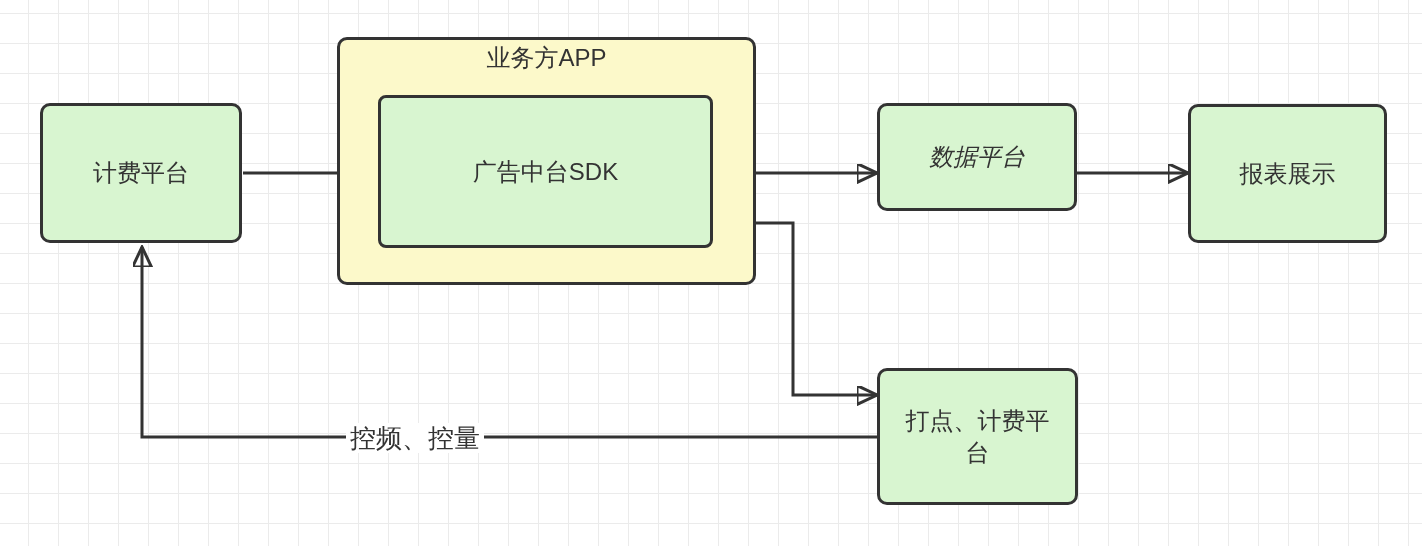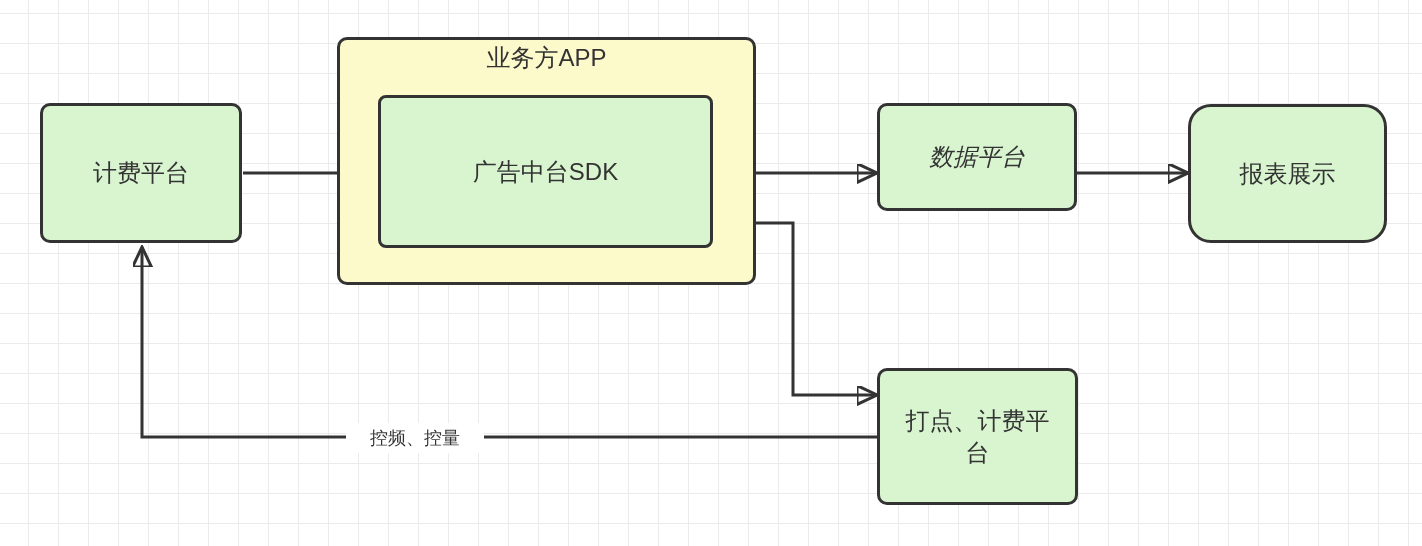--- a/index.html
+++ b/index.html
@@ -52,21 +52,21 @@
     background: var(--container-fill);
     justify-content: flex-start;
   }
   .node.square { border-radius: 8px; }
   .container-title { padding-top: 2px; font-size: 24px; }
   .sdk-desc { max-width: 272px; }
   .narrow-label { max-width: 150px; }
   .edge-label {
     position: absolute;
     background: var(--canvas-bg);
-    font-size: 18px;
+    font-size: 26px;
     line-height: 30px;
     text-align: center;
     color: var(--text);
     white-space: nowrap;
     padding: 0 4px;
   }
 </style>
 </head>
 <body>
 
@@ -94,21 +94,21 @@
   </div>
 
   <div class="node square" style="left:378px; top:95px; width:335px; height:153px;">
     <div>广告中台SDK</div>
   </div>
 
   <div class="node" style="left:877px; top:103px; width:200px; height:108px;font-style:italic;">
     <span>数据平台</span>
   </div>
 
-  <div class="node" style="left:1188px; top:104px; width:199px; height:139px;border-radius:23px;">
+  <div class="node" style="left:1188px; top:104px; width:199px; height:139px;">
     <span>报表展示</span>
   </div>
 
   <div class="node" style="left:877px; top:368px; width:201px; height:137px;">
     <span class="narrow-label">打点、计费平台</span>
   </div>
 
   <div class="edge-label" style="left:346px; top:423px; width:138px;">控频、控量</div>
 
 </div>

